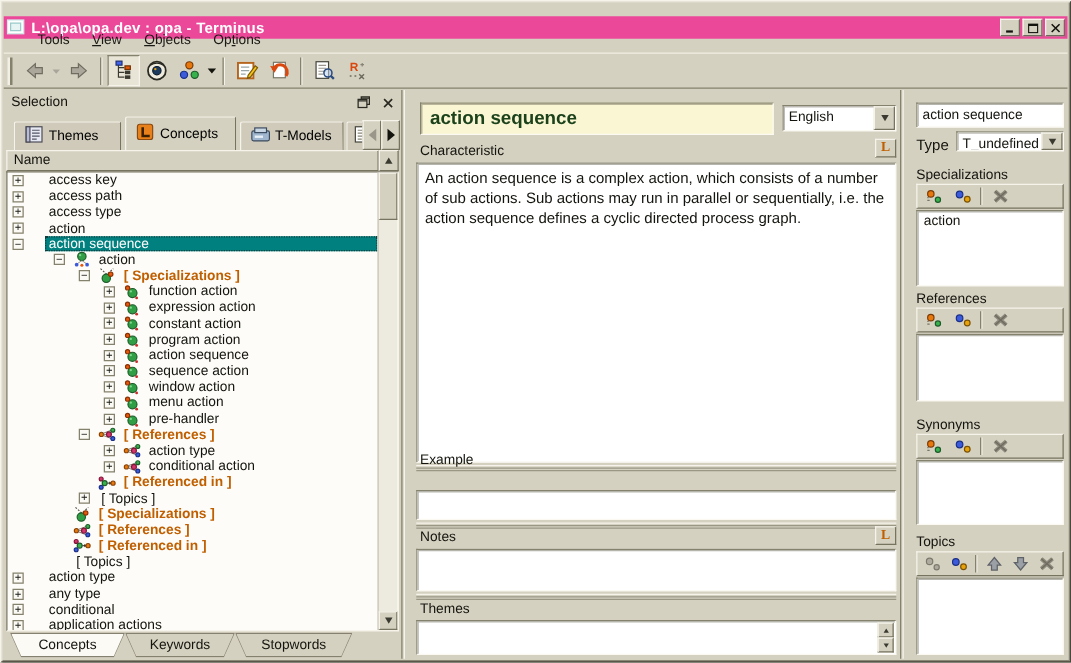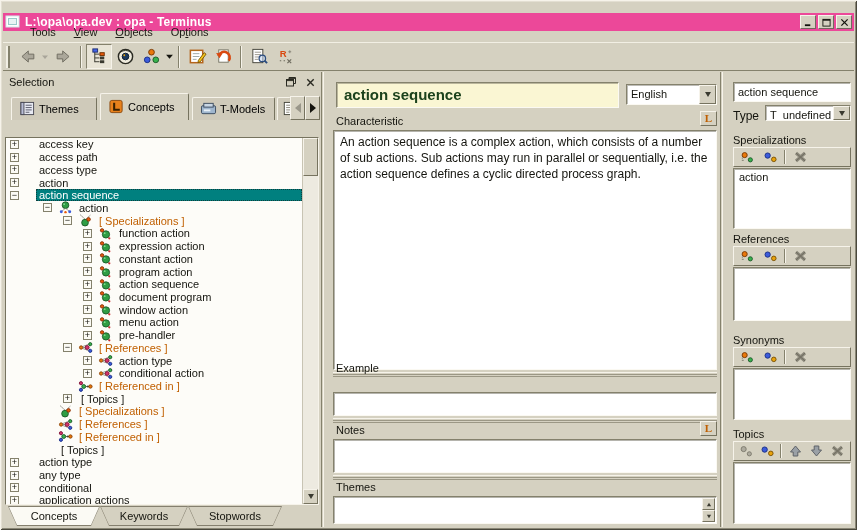--- a/index.html
+++ b/index.html
@@ -50,21 +50,21 @@
   .treewrap{position:absolute;left:2px;right:2px;top:65px;bottom:22px;background:#FDFCF8;border:1px solid;border-color:#76735F #F6F3EA #F6F3EA #76735F;overflow:hidden;}
   .treerows{position:absolute;left:0;top:0;right:16px;bottom:0;overflow:hidden;}
   .trow{display:flex;align-items:center;height:12.72px;font-size:11px;white-space:nowrap;color:#14140E;}
   .exp{flex:none;width:9px;height:9px;border:1px solid #84816C;background:#FBFAF4;font-size:9px;line-height:7px;text-align:center;color:#14140E;}
   .exp-sp{flex:none;width:9px;height:9px;}
   .ticon{flex:none;width:15px;height:13px;margin:0 3px 0 6px;}
   .ticon svg{width:15px;height:13px;display:block;}
   .tlabel{padding:0 3px;line-height:12px;}
   .tlabel.root{margin-left:17px;}
   .tlabel.after-exp{margin-left:6px;}
-  .cat{color:#C05F00;font-weight:normal;}
+  .cat{color:#C05F00;font-weight:bold;}
   .trow.sel .tlabel{flex:1;background:#00807F;color:#fff;outline:1px dotted #0E3F3F;outline-offset:-1px;}
   .scrollcol{position:absolute;right:0;top:0;bottom:0;width:16px;background:#EDEAE0;border-left:1px solid #C8C4B4;}
   .slider{position:absolute;left:0;right:0;top:0;height:38px;background:#D5D1C1;border:1px solid;border-color:#F6F3EA #76735F #76735F #F6F3EA;}
   .scrolldn{position:absolute;left:0;right:0;bottom:0;height:15px;background:#D5D1C1;border:1px solid;border-color:#F6F3EA #76735F #76735F #F6F3EA;display:flex;align-items:center;justify-content:center;padding:0;}
   .btabbar{position:absolute;left:0;right:0;bottom:0;height:21px;}
   .btab{position:absolute;top:0;height:20px;}
   .btab .shape{position:absolute;inset:0;background:#847F6E;clip-path:polygon(0 0,100% 0,calc(100% - 9px) 100%,9px 100%);}
   .btab .face{position:absolute;inset:1px 1px 1px 1px;background:#D5D1C1;clip-path:polygon(0 0,100% 0,calc(100% - 8px) 100%,8px 100%);
     display:flex;align-items:center;justify-content:center;font-size:11px;color:#14140E;}
   .btab.active .face{background:#FBFAF4;}
@@ -269,20 +269,26 @@
               </svg></span>
         </div>
         <button class="tabscroll" style="left:287px">
             <span class="tri-l"></span>
           </button>
         <button class="tabscroll" style="left:302px">
             <span class="tri-r"></span>
           </button>
       </div>
 
+      <div class="namerow">
+        <div class="namehdr">Name</div>
+        <button class="sbtn">
+            <span class="tri-up"></span>
+          </button>
+      </div>
 
       <div class="treewrap">
         <div class="treerows" id="tree">
             <div class="trow">
               <span style="flex: 0 0 auto; width: 4px;"></span>
               <span class="exp">+</span>
               <span class="tlabel root">access key</span>
             </div>
             <div class="trow">
               <span style="flex: 0 0 auto; width: 4px;"></span>
@@ -400,21 +406,21 @@
               <span style="flex: 0 0 auto; width: 77px;"></span>
               <span class="exp">+</span>
               <span class="ticon">
                 <svg viewBox="0 0 15 14">
                   <circle cx="8" cy="8" r="3.9" fill="#2F9E44" stroke="#1E5B2A"></circle>
                   <circle cx="6.6" cy="6.6" r="1" fill="#7FD98C"></circle>
                   <circle cx="3.8" cy="3.6" r="1.8" fill="#E8590C" stroke="#8A3205"></circle>
                   <circle cx="11.6" cy="12.2" r="1.2" fill="#C92A2A"></circle>
                 </svg>
               </span>
-              <span class="tlabel">document program</span>
+              <span class="tlabel">sequence action</span>
             </div>
             <div class="trow">
               <span style="flex: 0 0 auto; width: 77px;"></span>
               <span class="exp">+</span>
               <span class="ticon">
                 <svg viewBox="0 0 15 14">
                   <circle cx="8" cy="8" r="3.9" fill="#2F9E44" stroke="#1E5B2A"></circle>
                   <circle cx="6.6" cy="6.6" r="1" fill="#7FD98C"></circle>
                   <circle cx="3.8" cy="3.6" r="1.8" fill="#E8590C" stroke="#8A3205"></circle>
                   <circle cx="11.6" cy="12.2" r="1.2" fill="#C92A2A"></circle>

